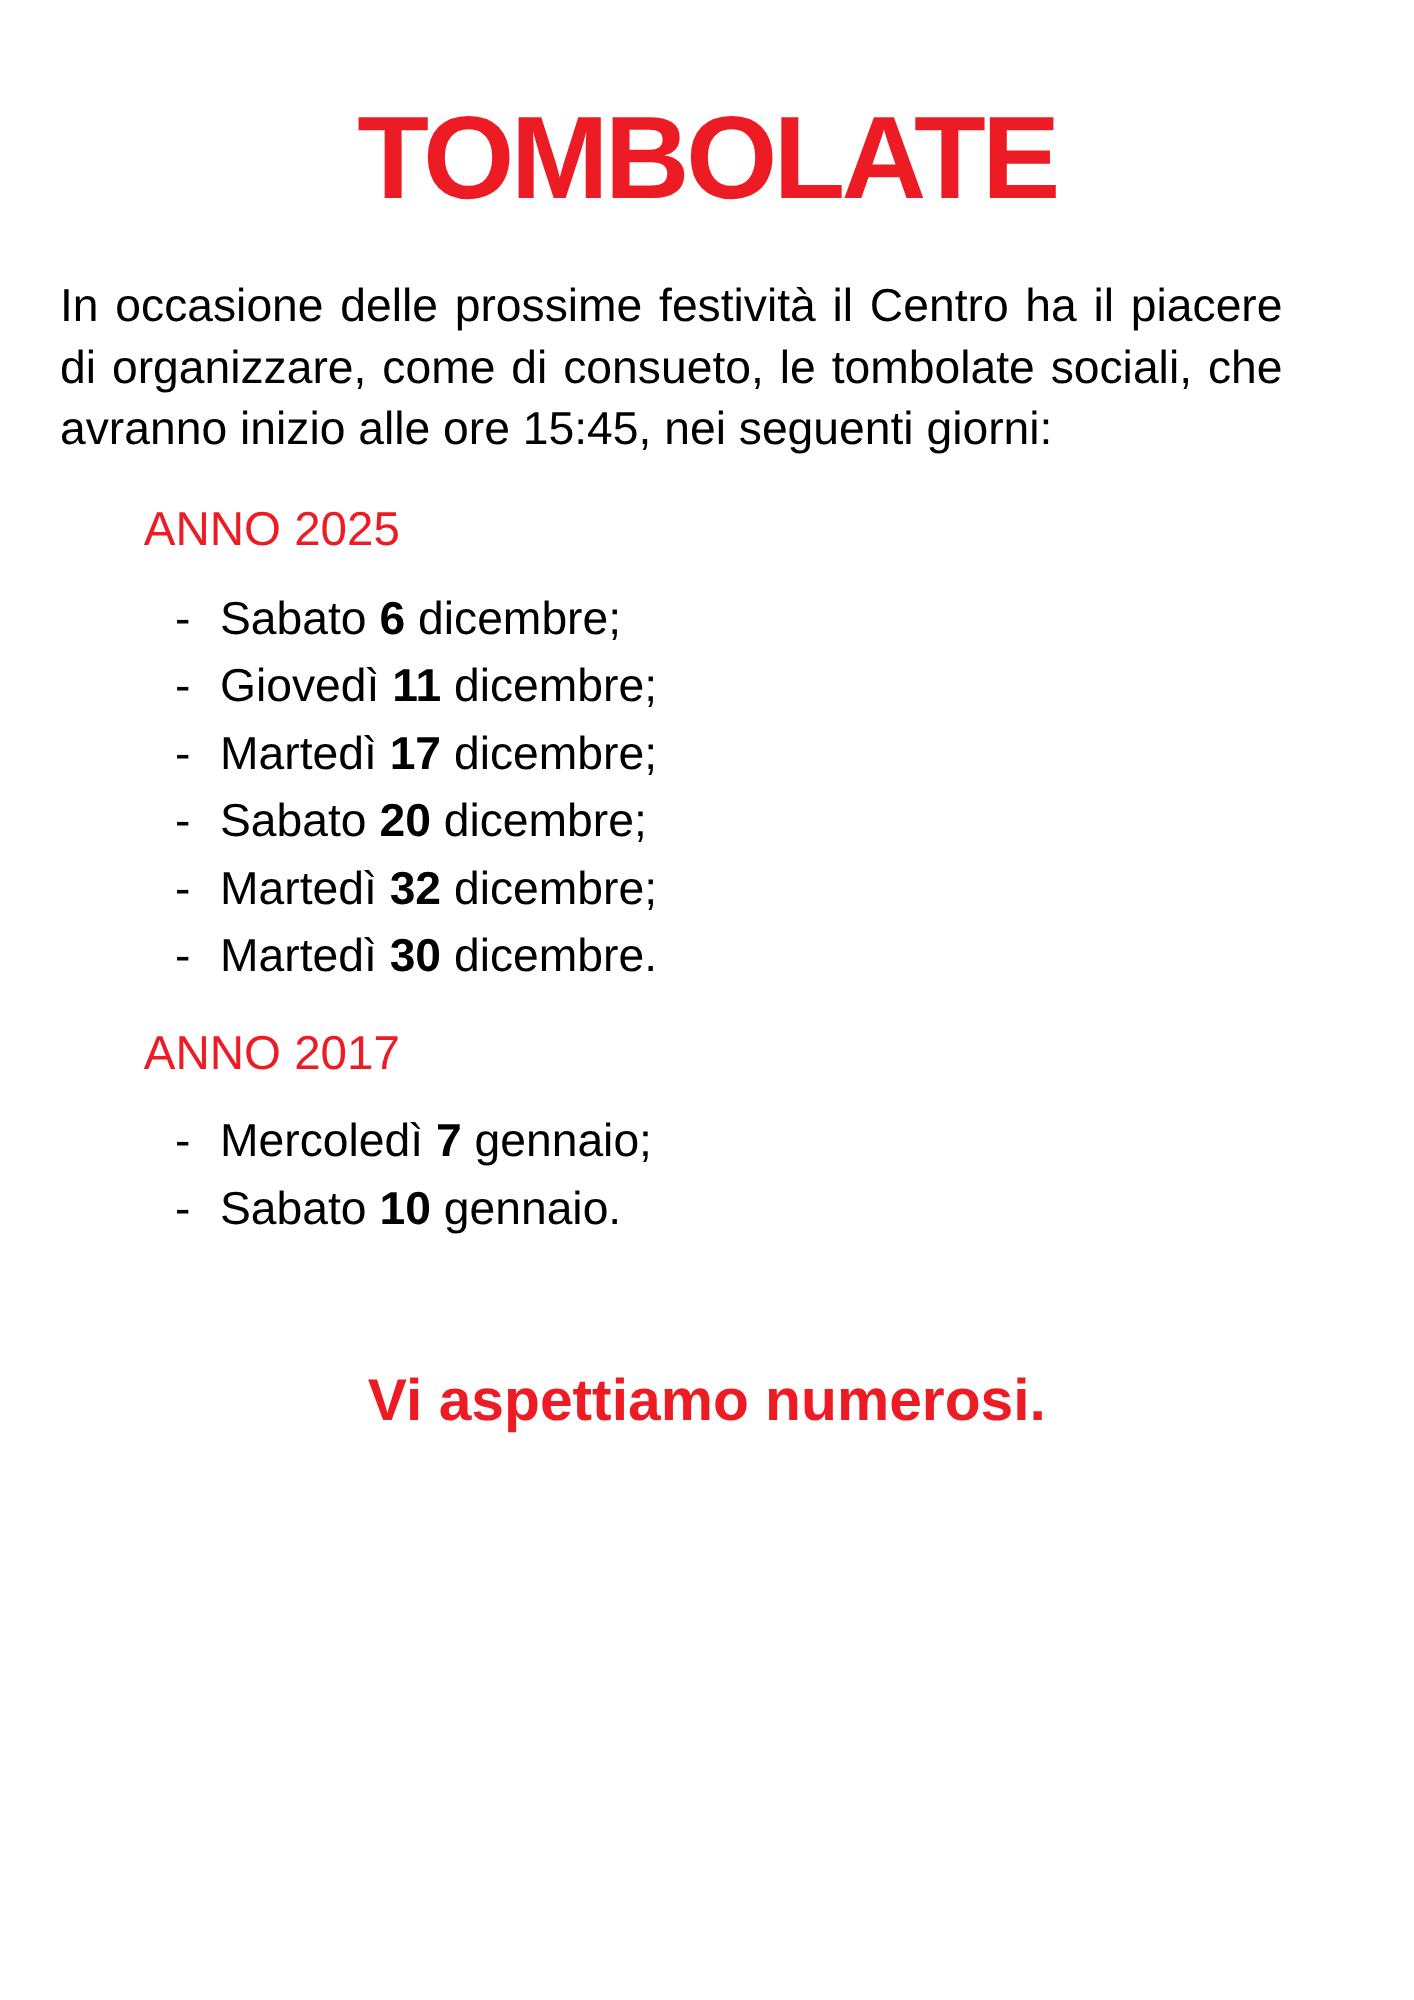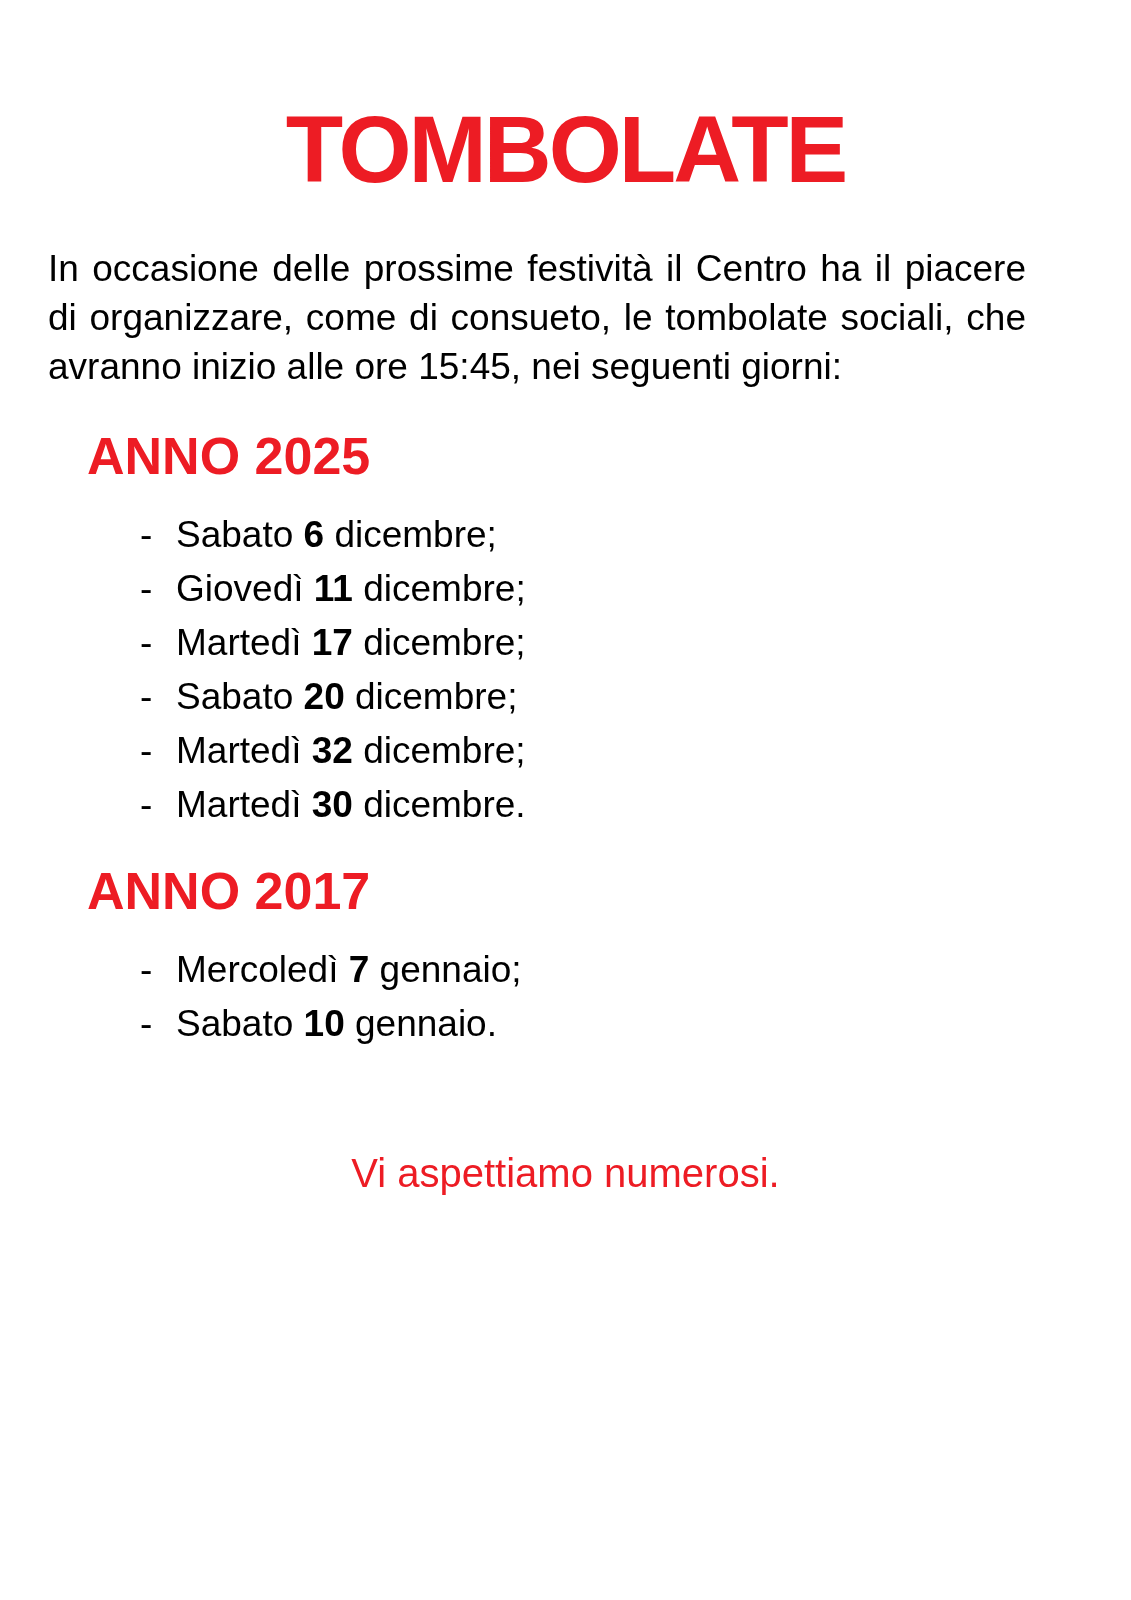--- a/index.html
+++ b/index.html
@@ -12,42 +12,42 @@
     height: 1600px;
     font-family: "Liberation Sans", sans-serif;
     color: #000000;
     overflow: hidden;
   }
   .page {
     width: 1131px;
     height: 1600px;
     background: #ffffff;
     box-sizing: border-box;
-    padding-top: 96px;
+    padding-top: 72px;
   }
   .doc-title {
     margin: 0;
     text-align: center;
     font-size: 94px;
     font-weight: bold;
     letter-spacing: -3px;
     line-height: 1.15;
     color: #ED1C24;
   }
   .intro {
     margin: 40px 105px 0 48px;
     font-size: 37px;
     line-height: 49px;
     text-align: justify;
     color: #000000;
   }
   .year-heading {
-    margin: 36px 105px 0 87px;
-    font-size: 52px;
-    font-weight: bold;
+    margin: 36px 105px 0 115px;
+    font-size: 38px;
+    font-weight: normal;
     color: #ED1C24;
     line-height: 1.15;
   }
   ul.date-list {
     list-style: none;
     margin: 26px 105px 0 105px;
     padding: 0 0 0 35px;
   }
   ul.date-list li {
     display: flex;
@@ -60,22 +60,22 @@
   ul.date-list .dash {
     flex: 0 0 36px;
     width: 36px;
   }
   ul.date-list b {
     font-weight: bold;
   }
   .closing {
     margin: 104px 105px 0 105px;
     text-align: center;
-    font-size: 40px;
-    font-weight: normal;
+    font-size: 47px;
+    font-weight: bold;
     color: #ED1C24;
     line-height: 1.2;
   }
 </style>
 </head>
 <body>
 
 <div class="page">
 
   <h1 class="doc-title">TOMBOLATE</h1>

